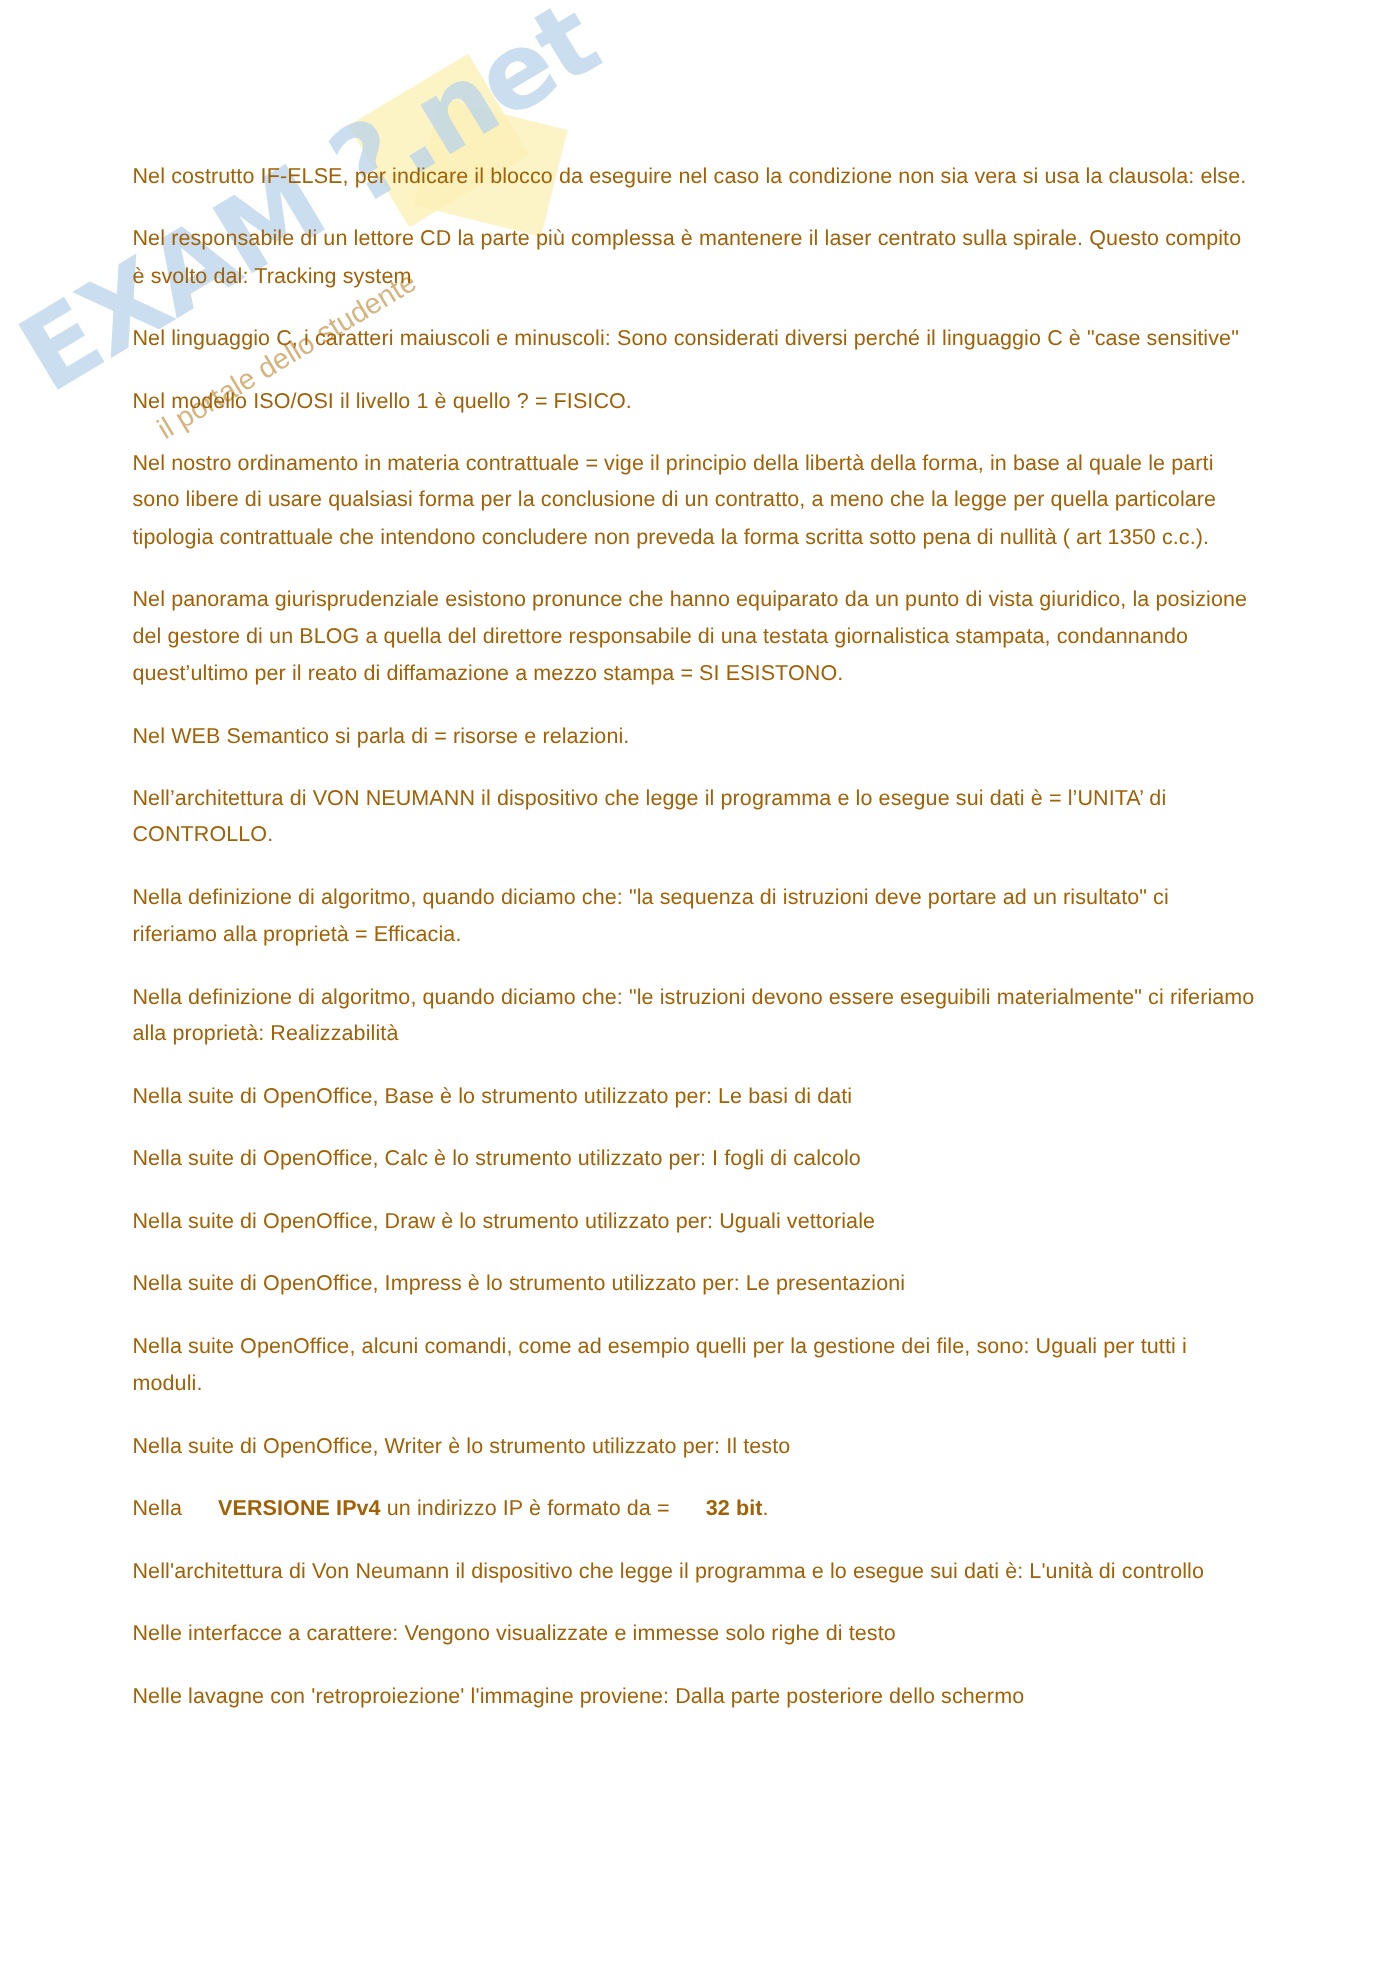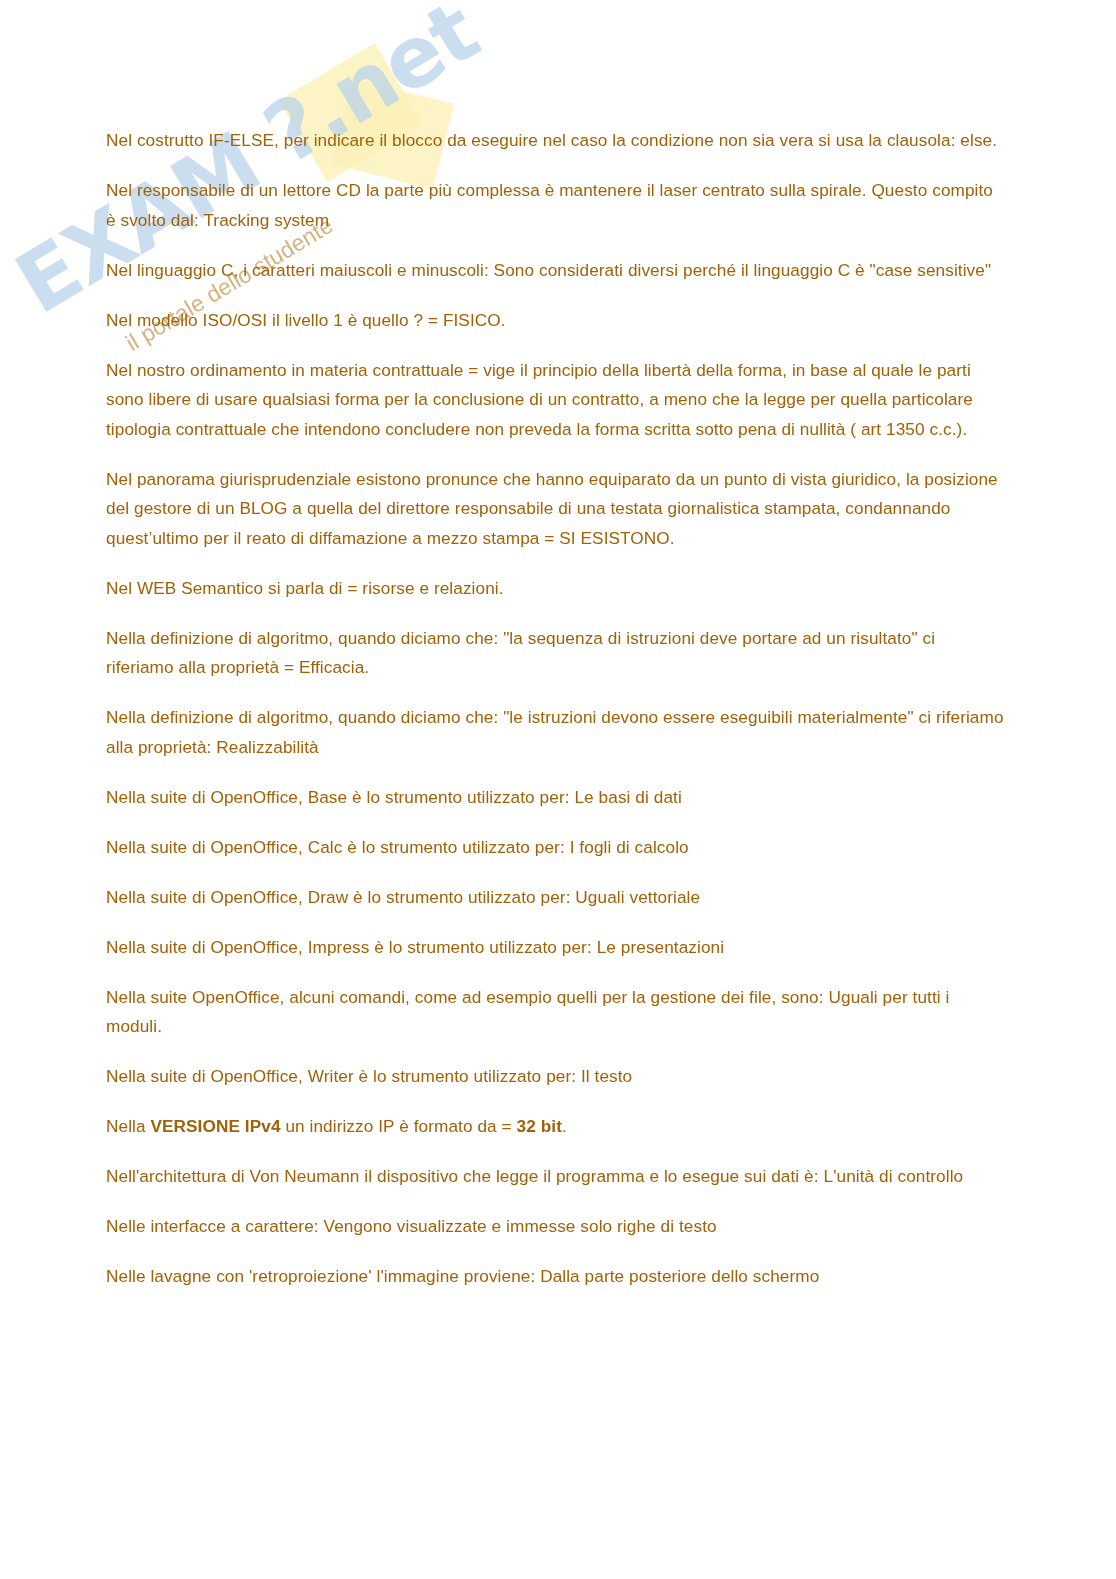--- a/index.html
+++ b/index.html
@@ -86,20 +86,21 @@
   p.para {
     margin: 0 0 20.5px 0;
     font-size: 17.2px;
     line-height: 29.5px;
     color: #a16207;
     text-align: left;
     letter-spacing: 0.005em;
   }
   p.para b {
     font-weight: bold;
+    margin-left: 24px;
   }
 </style>
 </head>
 <body>
 
 <div class="page">
 
   <div class="watermark">
     <div class="wm-shape"></div>
     <div class="wm-shape2"></div>
@@ -108,20 +109,21 @@
   </div>
 
   <div class="content">
       <p class="para"><span>Nel costrutto IF-ELSE, per indicare il blocco da eseguire nel caso la condizione non sia vera si usa la clausola: else.</span></p>
       <p class="para"><span>Nel responsabile di un lettore CD la parte più complessa è mantenere il laser centrato sulla spirale. Questo compito è svolto dal: Tracking system</span></p>
       <p class="para"><span>Nel linguaggio C, i caratteri maiuscoli e minuscoli: Sono considerati diversi perché il linguaggio C è "case sensitive"</span></p>
       <p class="para"><span>Nel modello ISO/OSI il livello 1 è quello ? = FISICO.</span></p>
       <p class="para"><span>Nel nostro ordinamento in materia contrattuale = vige il principio della libertà della forma, in base al quale le parti sono libere di usare qualsiasi forma per la conclusione di un contratto, a meno che la legge per quella particolare tipologia contrattuale che intendono concludere non preveda la forma scritta sotto pena di nullità ( art 1350 c.c.).</span></p>
       <p class="para"><span>Nel panorama giurisprudenziale esistono pronunce che hanno equiparato da un punto di vista giuridico, la posizione del gestore di un BLOG a quella del direttore responsabile di una testata giornalistica stampata, condannando quest’ultimo per il reato di diffamazione a mezzo stampa = SI ESISTONO.</span></p>
       <p class="para"><span>Nel WEB Semantico si parla di = risorse e relazioni.</span></p>
+      <p class="para"><span>Nell’architettura di VON NEUMANN il dispositivo che legge il programma e lo esegue sui dati è = l’UNITA’ di CONTROLLO.</span></p>
       <p class="para"><span>Nella definizione di algoritmo, quando diciamo che: "la sequenza di istruzioni deve portare ad un risultato" ci riferiamo alla proprietà =  Efficacia.</span></p>
       <p class="para"><span>Nella definizione di algoritmo, quando diciamo che: "le istruzioni devono essere eseguibili materialmente" ci riferiamo alla proprietà: Realizzabilità</span></p>
       <p class="para"><span>Nella suite di OpenOffice, Base è lo strumento utilizzato per: Le basi di dati</span></p>
       <p class="para"><span>Nella suite di OpenOffice, Calc è lo strumento utilizzato per: I fogli di calcolo</span></p>
       <p class="para"><span>Nella suite di OpenOffice, Draw è lo strumento utilizzato per: Uguali vettoriale</span></p>
       <p class="para"><span>Nella suite di OpenOffice, Impress è lo strumento utilizzato per: Le presentazioni</span></p>
       <p class="para"><span>Nella suite OpenOffice, alcuni comandi, come ad esempio quelli per la gestione dei file, sono: Uguali per tutti i moduli.</span></p>
       <p class="para"><span>Nella suite di OpenOffice, Writer è lo strumento utilizzato per: Il testo</span></p>
       <p class="para"><span>Nella </span><b>VERSIONE  IPv4</b><span> un indirizzo IP è formato da = </span><b>32 bit</b><span>.</span></p>
       <p class="para"><span>Nell'architettura di Von Neumann il dispositivo che legge il programma e lo esegue sui dati è: L'unità di controllo</span></p>

